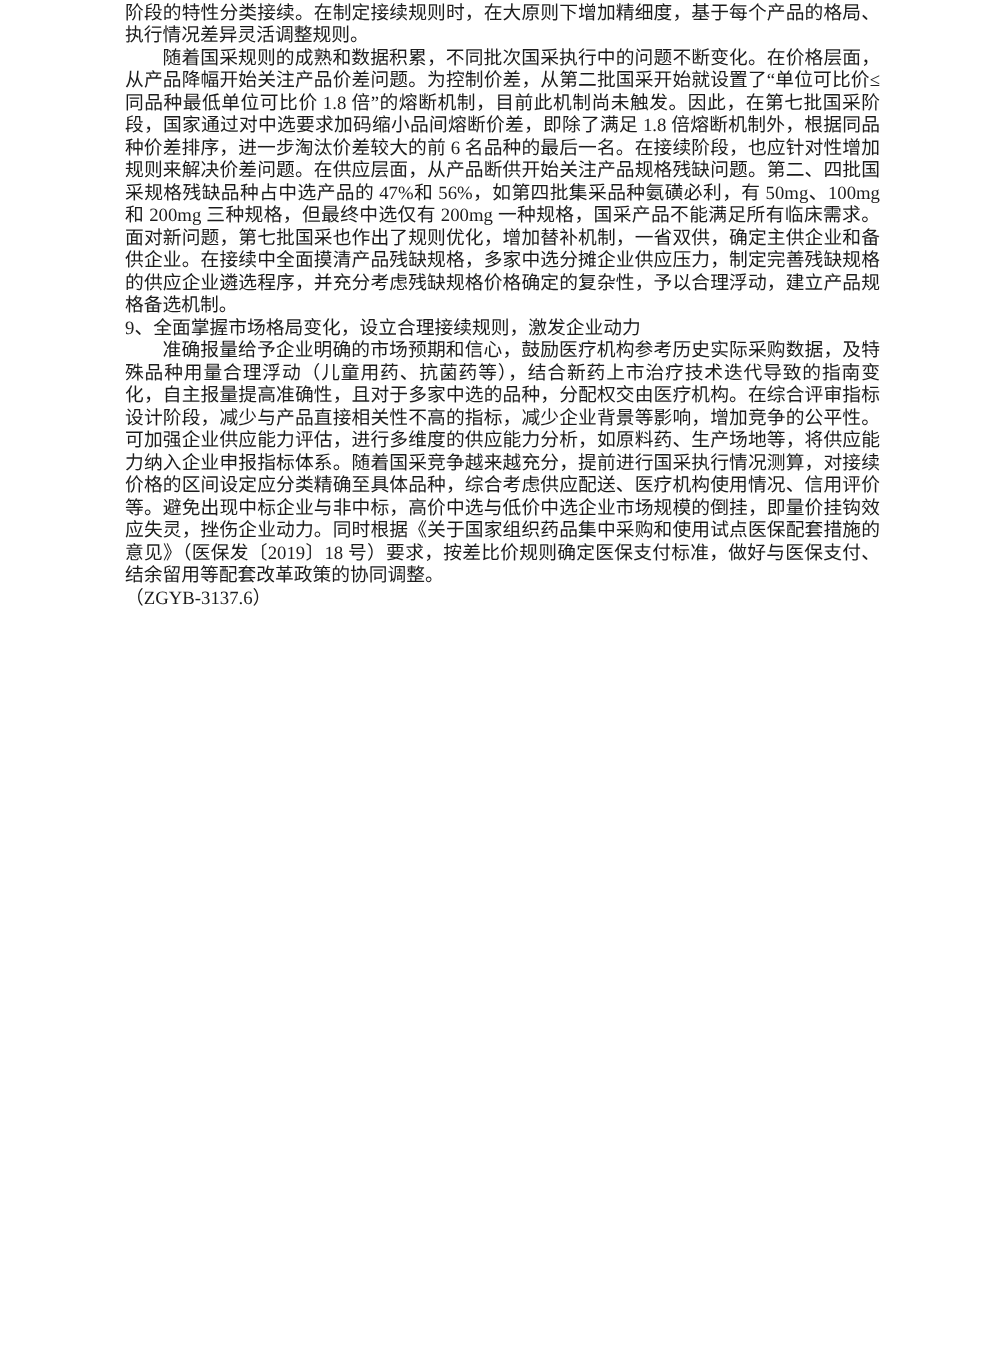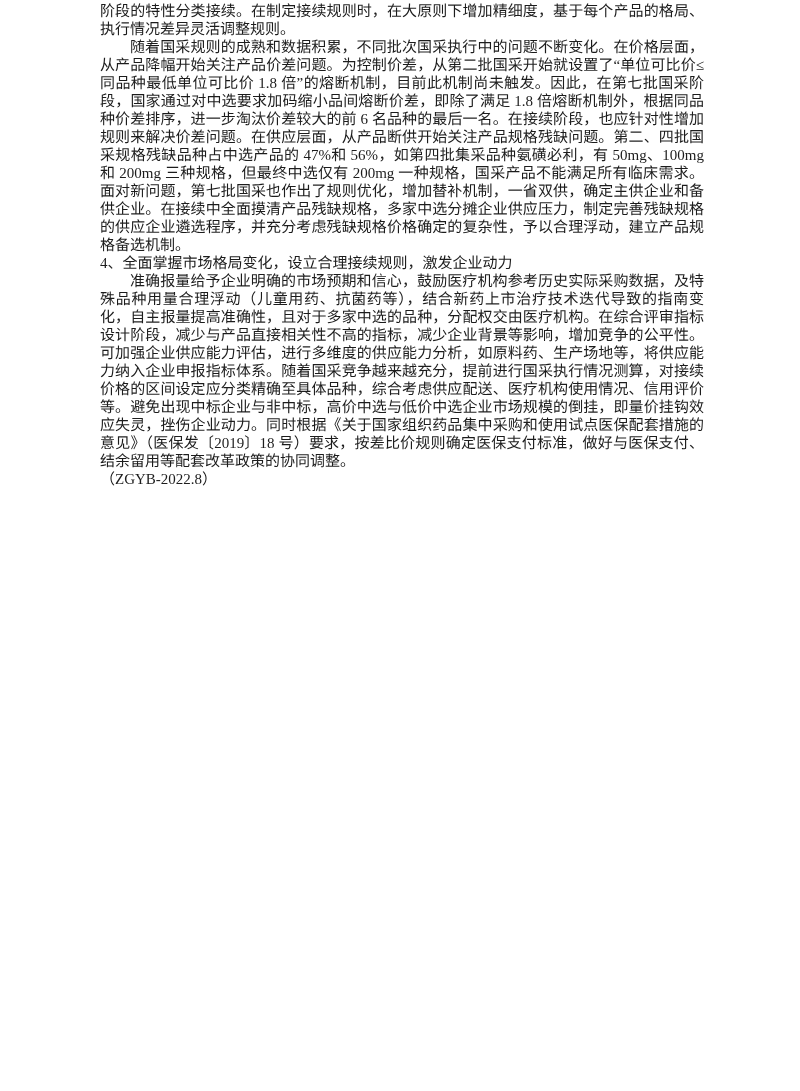--- a/index.html
+++ b/index.html
@@ -41,17 +41,17 @@
     text-indent: 2em;
   }
 </style>
 </head>
 <body>
 
 <main class="page">
   <section class="doc-body">
       <p>阶段的特性分类接续。在制定接续规则时，在大原则下增加精细度，基于每个产品的格局、执行情况差异灵活调整规则。</p>
       <p class="indent">随着国采规则的成熟和数据积累，不同批次国采执行中的问题不断变化。在价格层面，从产品降幅开始关注产品价差问题。为控制价差，从第二批国采开始就设置了“单位可比价≤同品种最低单位可比价 1.8 倍”的熔断机制，目前此机制尚未触发。因此，在第七批国采阶段，国家通过对中选要求加码缩小品间熔断价差，即除了满足 1.8 倍熔断机制外，根据同品种价差排序，进一步淘汰价差较大的前 6 名品种的最后一名。在接续阶段，也应针对性增加规则来解决价差问题。在供应层面，从产品断供开始关注产品规格残缺问题。第二、四批国采规格残缺品种占中选产品的 47%和 56%，如第四批集采品种氨磺必利，有 50mg、100mg 和 200mg 三种规格，但最终中选仅有 200mg 一种规格，国采产品不能满足所有临床需求。面对新问题，第七批国采也作出了规则优化，增加替补机制，一省双供，确定主供企业和备供企业。在接续中全面摸清产品残缺规格，多家中选分摊企业供应压力，制定完善残缺规格的供应企业遴选程序，并充分考虑残缺规格价格确定的复杂性，予以合理浮动，建立产品规格备选机制。</p>
-      <p>4、全面掌握市场格局变化，设立合理接续规则，激发企业动力</p>
+      <p>9、全面掌握市场格局变化，设立合理接续规则，激发企业动力</p>
       <p class="indent">准确报量给予企业明确的市场预期和信心，鼓励医疗机构参考历史实际采购数据，及特殊品种用量合理浮动（儿童用药、抗菌药等），结合新药上市治疗技术迭代导致的指南变化，自主报量提高准确性，且对于多家中选的品种，分配权交由医疗机构。在综合评审指标设计阶段，减少与产品直接相关性不高的指标，减少企业背景等影响，增加竞争的公平性。可加强企业供应能力评估，进行多维度的供应能力分析，如原料药、生产场地等，将供应能力纳入企业申报指标体系。随着国采竞争越来越充分，提前进行国采执行情况测算，对接续价格的区间设定应分类精确至具体品种，综合考虑供应配送、医疗机构使用情况、信用评价等。避免出现中标企业与非中标，高价中选与低价中选企业市场规模的倒挂，即量价挂钩效应失灵，挫伤企业动力。同时根据《关于国家组织药品集中采购和使用试点医保配套措施的意见》（医保发〔2019〕18 号）要求，按差比价规则确定医保支付标准，做好与医保支付、结余留用等配套改革政策的协同调整。</p>
-      <p>（ZGYB-2022.8）</p>
+      <p>（ZGYB-3137.6）</p>
     </section>
 </main>
 
 </body></html>

